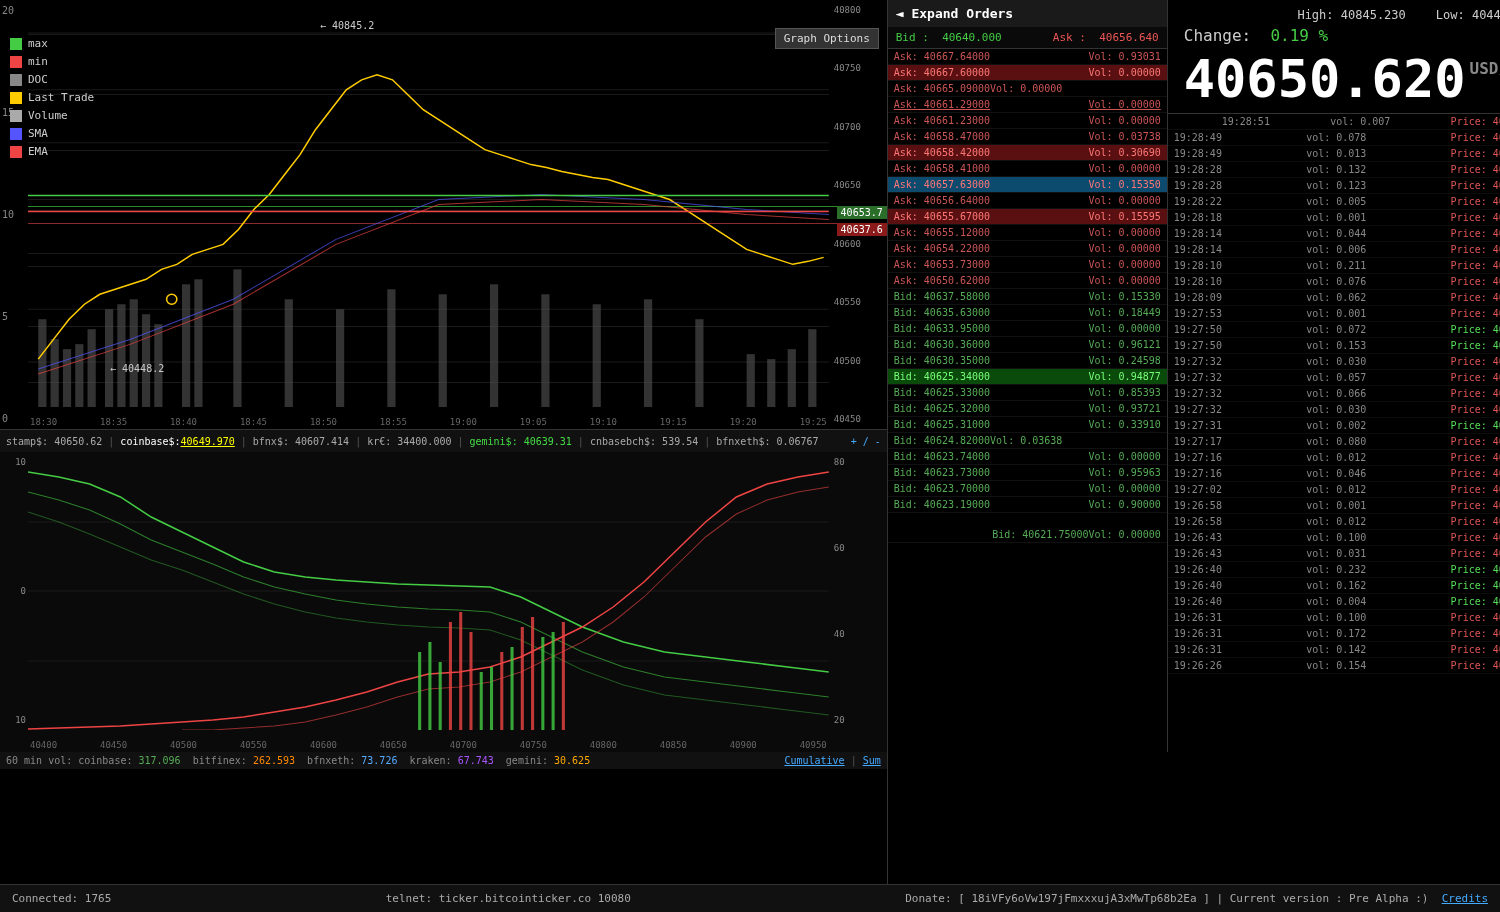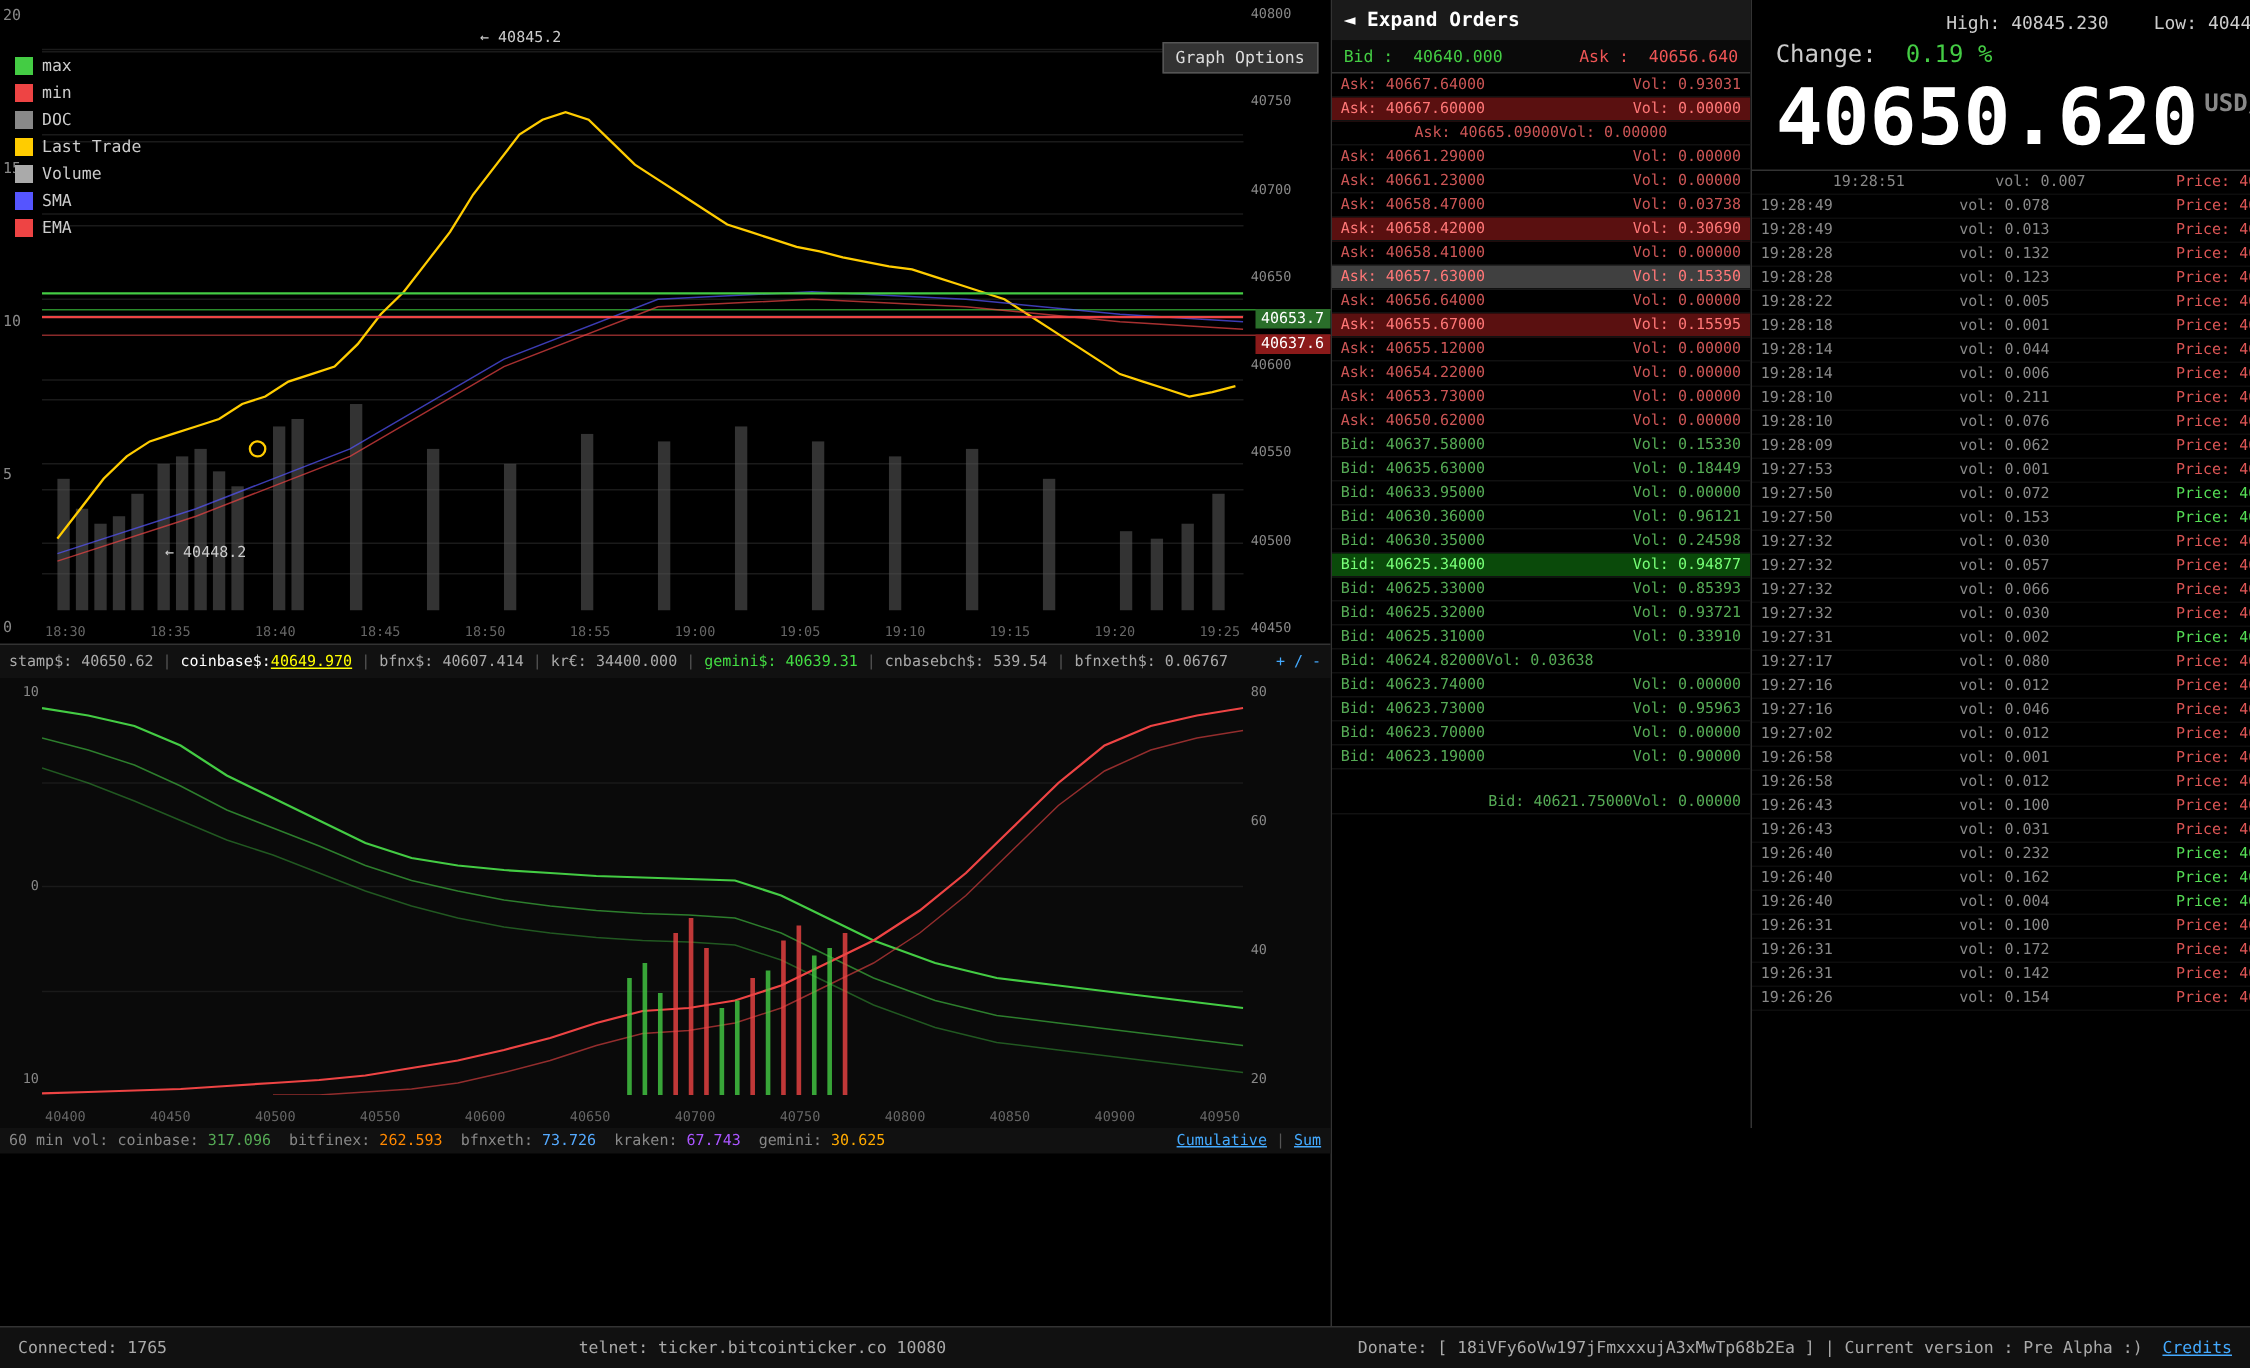--- a/index.html
+++ b/index.html
@@ -572,45 +572,45 @@
       </div>
       <div class="orders-list" id="orders-list">
       <div style="padding: 2px 6px; display: flex; justify-content: space-between; border-bottom: 1px solid rgb(17, 17, 17); font-size: 10px; color: rgb(204, 85, 85);">
             <span>Ask: 40667.64000</span>
             <span>Vol: 0.93031</span>
           </div>
           <div style="padding: 2px 6px; display: flex; justify-content: space-between; border-bottom: 1px solid rgb(17, 17, 17); font-size: 10px; background: rgb(90, 16, 16); color: rgb(255, 119, 119);">
             <span>Ask: 40667.60000</span>
             <span>Vol: 0.00000</span>
           </div>
-          <div style="padding: 2px 6px; display: flex; justify-content: center; border-bottom: 1px solid rgb(17, 17, 17); font-size: 10px; color: rgb(204, 85, 85);">
+          <div style="padding: 2px 6px; display: flex; justify-content: flex-start; border-bottom: 1px solid rgb(17, 17, 17); font-size: 10px; color: rgb(204, 85, 85);">
             <span>Ask: 40665.09000</span>
             <span>Vol: 0.00000</span>
           </div>
-          <div style="padding: 2px 6px; display: flex; justify-content: space-between; border-bottom: 1px solid rgb(17, 17, 17); font-size: 10px; color: rgb(204, 85, 85);">
+          <div style="padding: 2px 6px; display: flex; justify-content: space-between; border-bottom: 1px solid rgb(17, 17, 17); font-size: 10px; color: rgb(204, 85, 85); text-decoration: underline;">
             <span>Ask: 40661.29000</span>
             <span>Vol: 0.00000</span>
           </div>
           <div style="padding: 2px 6px; display: flex; justify-content: space-between; border-bottom: 1px solid rgb(17, 17, 17); font-size: 10px; color: rgb(204, 85, 85);">
             <span>Ask: 40661.23000</span>
             <span>Vol: 0.00000</span>
           </div>
           <div style="padding: 2px 6px; display: flex; justify-content: space-between; border-bottom: 1px solid rgb(17, 17, 17); font-size: 10px; color: rgb(204, 85, 85);">
             <span>Ask: 40658.47000</span>
             <span>Vol: 0.03738</span>
           </div>
           <div style="padding: 2px 6px; display: flex; justify-content: space-between; border-bottom: 1px solid rgb(17, 17, 17); font-size: 10px; background: rgb(90, 16, 16); color: rgb(255, 119, 119);">
             <span>Ask: 40658.42000</span>
             <span>Vol: 0.30690</span>
           </div>
           <div style="padding: 2px 6px; display: flex; justify-content: space-between; border-bottom: 1px solid rgb(17, 17, 17); font-size: 10px; color: rgb(204, 85, 85);">
             <span>Ask: 40658.41000</span>
             <span>Vol: 0.00000</span>
           </div>
-          <div style="padding: 2px 6px; display: flex; justify-content: space-between; border-bottom: 1px solid rgb(17, 17, 17); font-size: 10px; background: #404040; color: rgb(255, 119, 119);">
+          <div style="padding: 2px 6px; display: flex; justify-content: space-between; border-bottom: 1px solid rgb(17, 17, 17); font-size: 10px; background: #0c4a6e; color: rgb(255, 119, 119);">
             <span>Ask: 40657.63000</span>
             <span>Vol: 0.15350</span>
           </div>
           <div style="padding: 2px 6px; display: flex; justify-content: space-between; border-bottom: 1px solid rgb(17, 17, 17); font-size: 10px; color: rgb(204, 85, 85);">
             <span>Ask: 40656.64000</span>
             <span>Vol: 0.00000</span>
           </div>
           <div style="padding: 2px 6px; display: flex; justify-content: space-between; border-bottom: 1px solid rgb(17, 17, 17); font-size: 10px; background: rgb(90, 16, 16); color: rgb(255, 119, 119);">
             <span>Ask: 40655.67000</span>
             <span>Vol: 0.15595</span>

